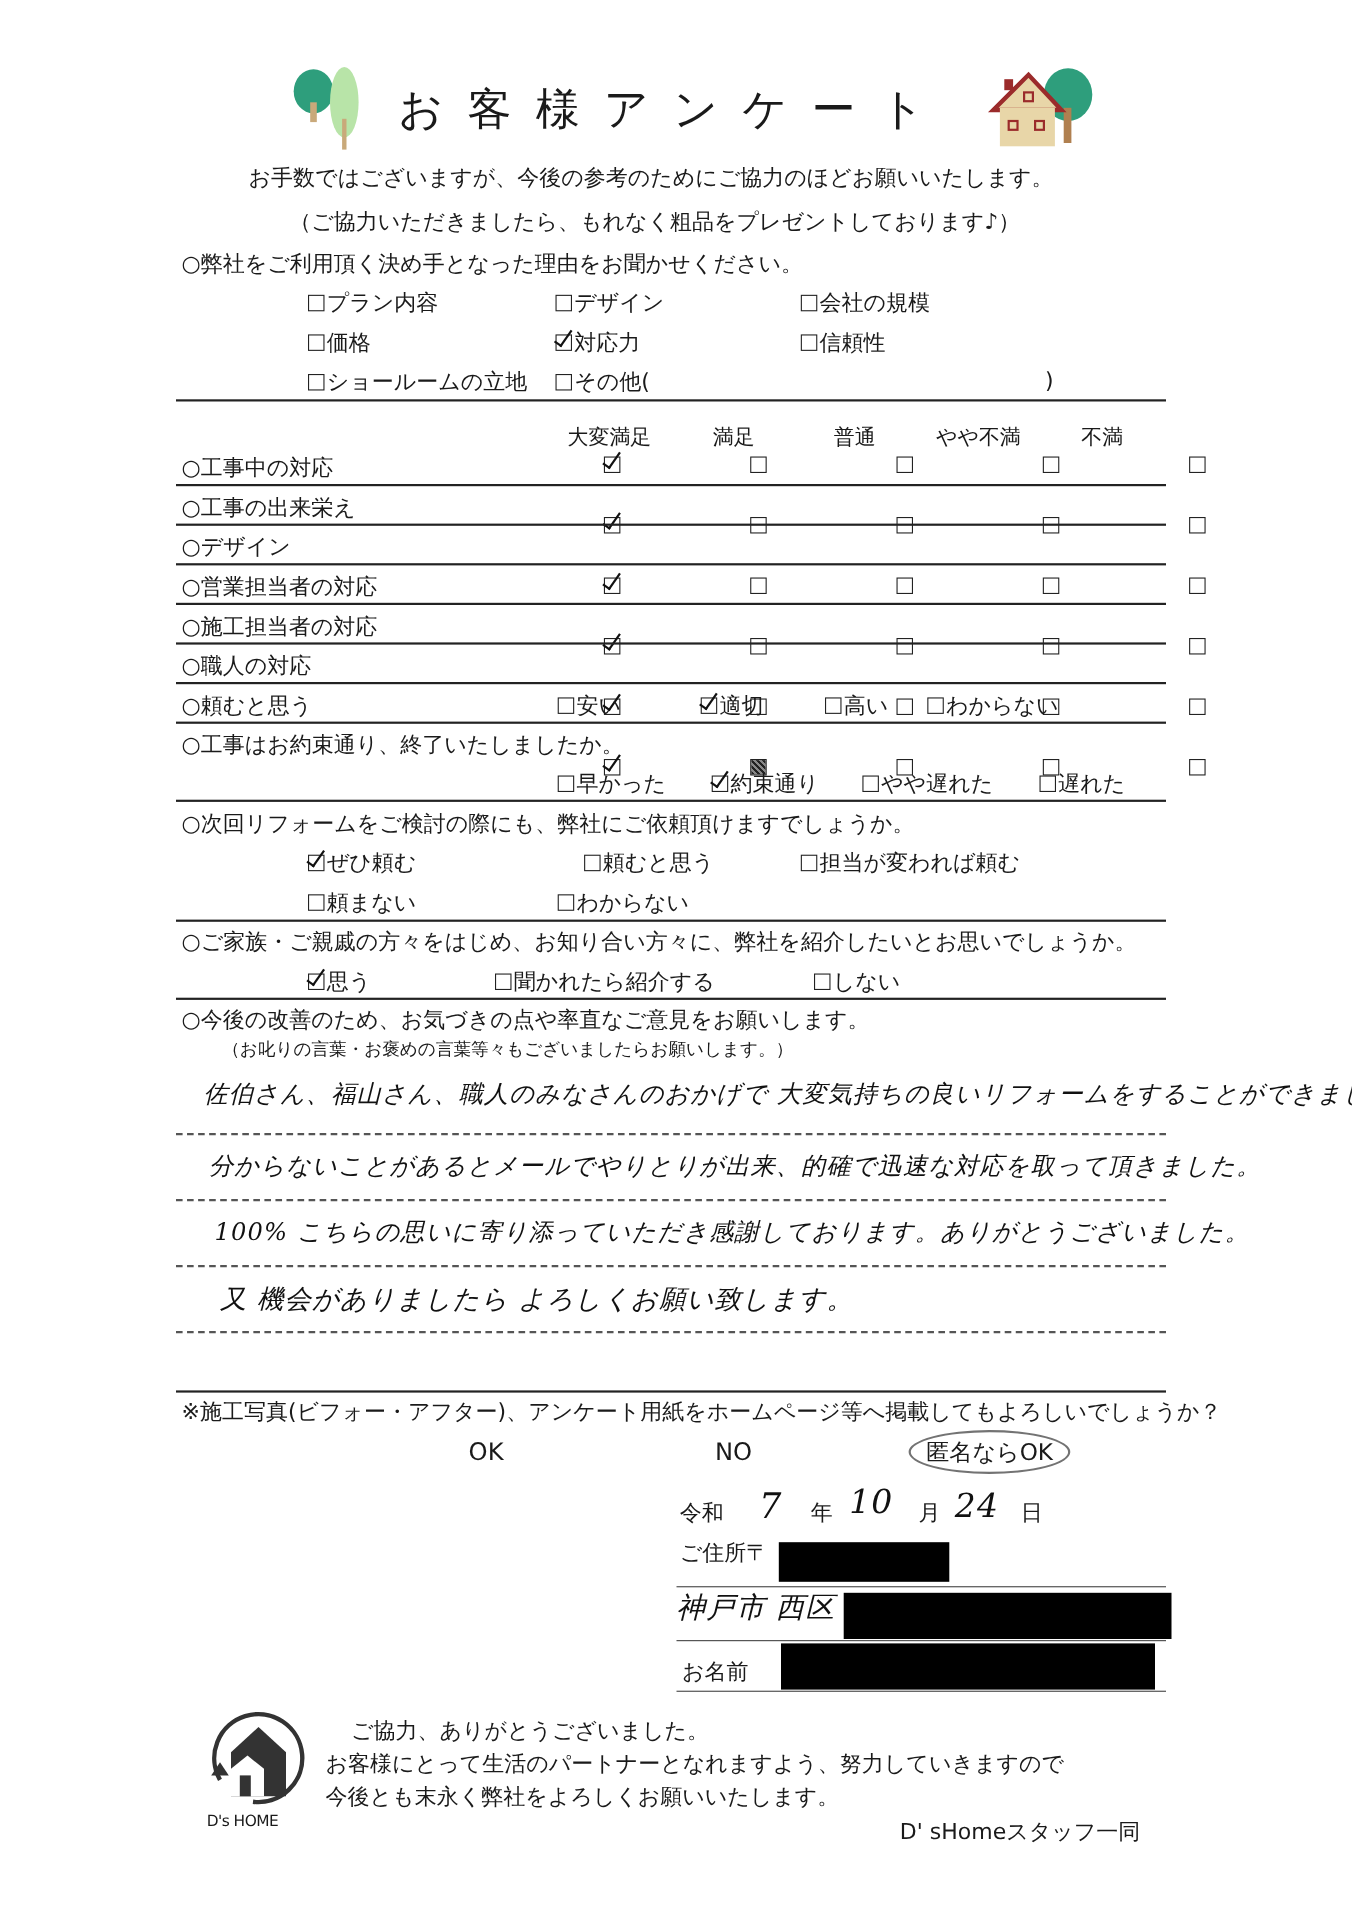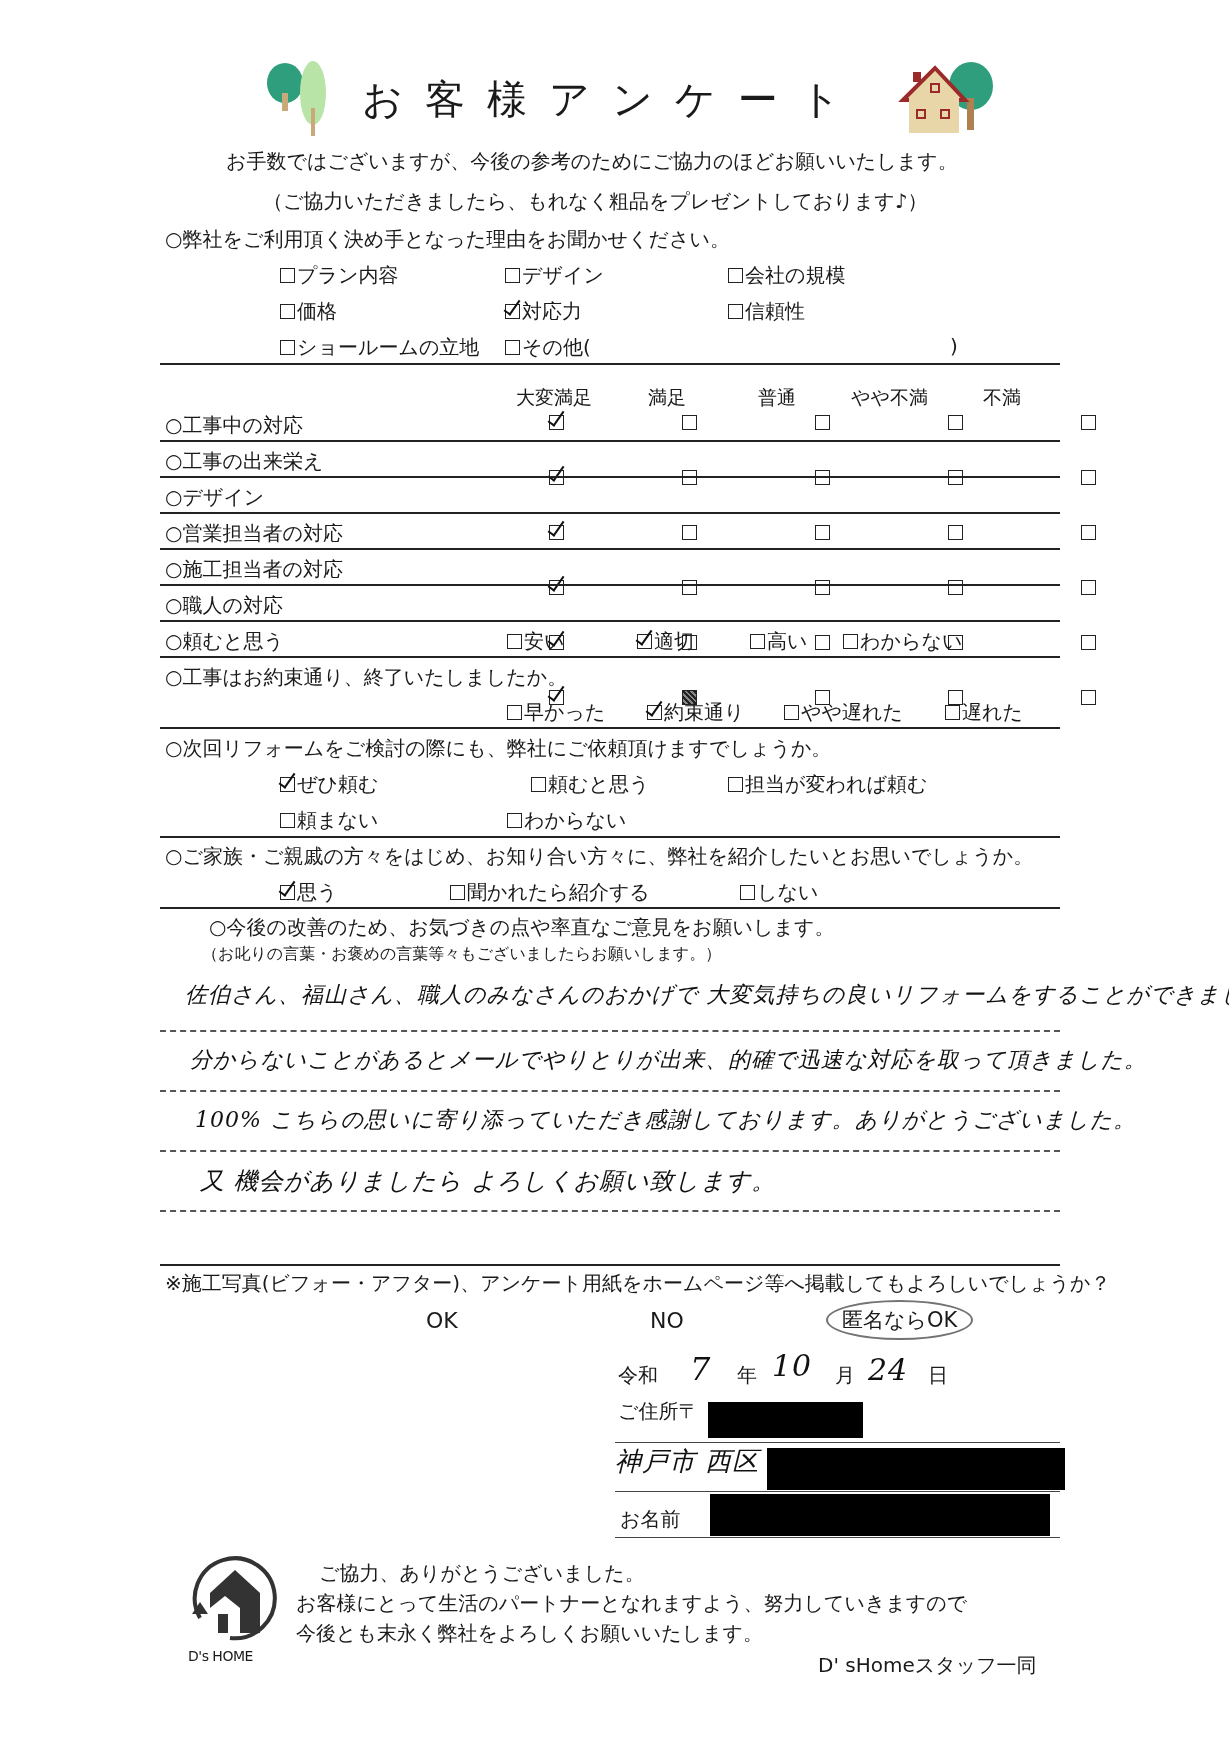--- a/index.html
+++ b/index.html
@@ -143,21 +143,21 @@
 <div class="abs opt" style="left:280px;top:807px;"><span class="cb"></span><span>頼まない</span></div>
 <div class="abs opt" style="left:507px;top:807px;"><span class="cb"></span><span>わからない</span></div>
 <div class="hr" style="top:836px;"></div>
 
 <div class="abs q" style="left:165px;top:843px;">○ご家族・ご親戚の方々をはじめ、お知り合い方々に、弊社を紹介したいとお思いでしょうか。</div>
 <div class="abs opt" style="left:280px;top:879px;text-align:center;"><span class="cb checked"></span><span>思う</span></div>
 <div class="abs opt" style="left:450px;top:879px;"><span class="cb"></span><span>聞かれたら紹介する</span></div>
 <div class="abs opt" style="left:740px;top:879px;"><span class="cb"></span><span>しない</span></div>
 <div class="hr" style="top:907px;"></div>
 
-<div class="abs q" style="left:165px;top:914px;margin-left:44px;">○今後の改善のため、お気づきの点や率直なご意見をお願いします。</div>
+<div class="abs q" style="left:165px;top:914px;">○今後の改善のため、お気づきの点や率直なご意見をお願いします。</div>
 <div class="abs small" style="left:190px;top:944px;margin-left:12px;">（お叱りの言葉・お褒めの言葉等々もございましたらお願いします。）</div>
 <div class="abs hand" style="left:185px;top:980px;font-size:22px;">佐伯さん、福山さん、職人のみなさんのおかげで 大変気持ちの良いリフォームをすることができました。</div>
 <div class="dash" style="top:1030px;"></div>
 <div class="abs hand" style="left:190px;top:1045px;font-size:22px;">分からないことがあるとメールでやりとりが出来、的確で迅速な対応を取って頂きました。</div>
 <div class="dash" style="top:1090px;"></div>
 <div class="abs hand" style="left:195px;top:1105px;font-size:22px;">100% こちらの思いに寄り添っていただき感謝しております。ありがとうございました。</div>
 <div class="dash" style="top:1150px;"></div>
 <div class="abs hand" style="left:200px;top:1165px;">又 機会がありましたら よろしくお願い致します。</div>
 <div class="dash" style="top:1210px;"></div>
 

